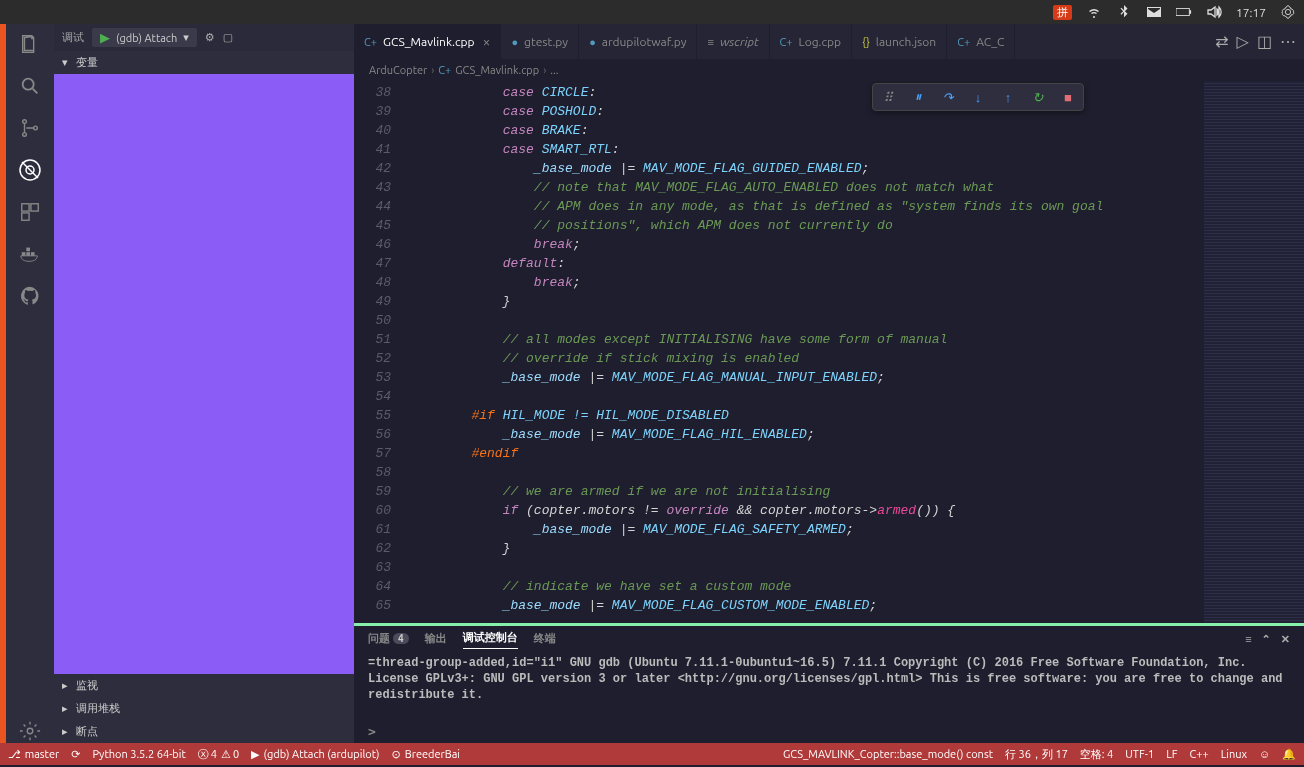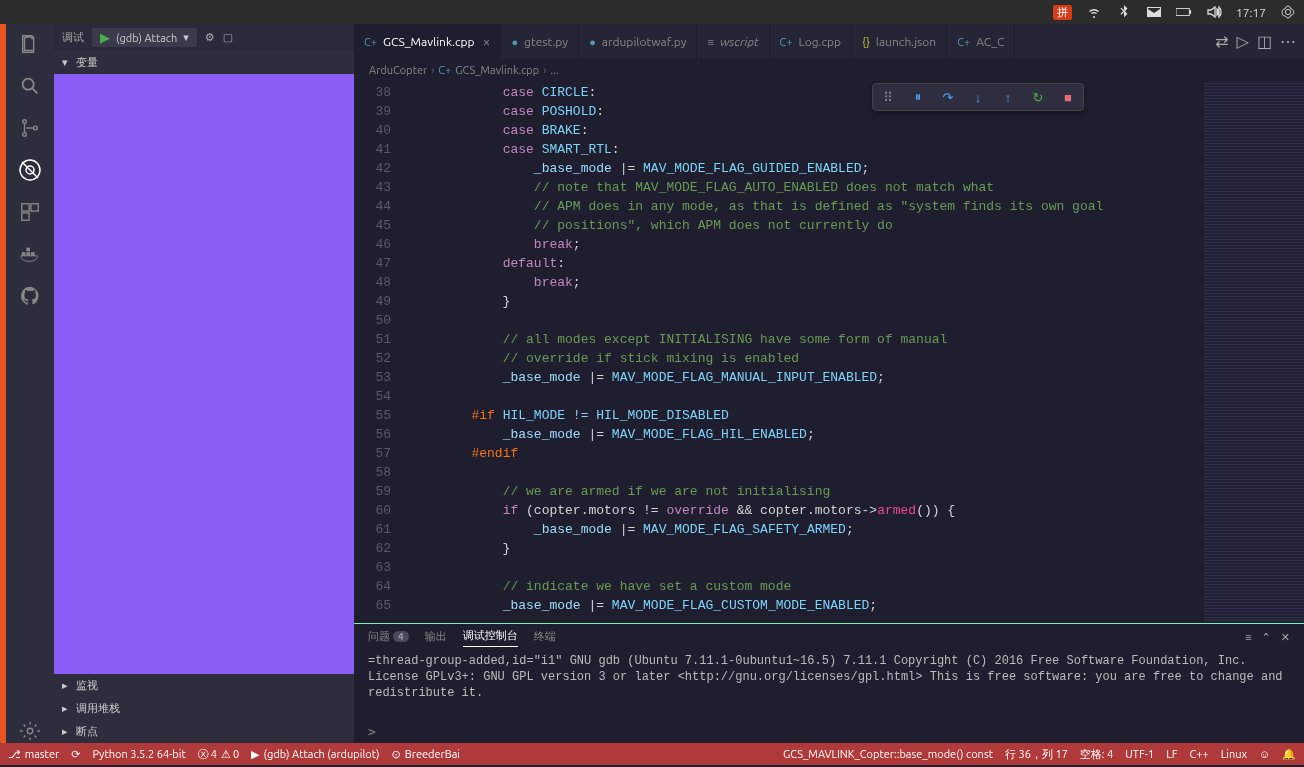--- a/index.html
+++ b/index.html
@@ -27,33 +27,33 @@
 .tab { display: flex; align-items: center; padding: 0 10px; height: 100%; gap: 6px; font-size: 12px; color: #888; cursor: pointer; white-space: nowrap; border-right: 1px solid #1e1e2e;}
 .tab.active { background: #1e1e2e; color: #fff; }
 .tab-icon { font-size: 11px; }
 .tab-icon.cpp { color: #519aba; }
 .tab-icon.py { color: #519aba; }
 .tab-icon.json { color: #cbcb41; }
 .tab-close { font-size: 14px; color: #888; margin-left: 2px;}
 .tab-actions { margin-left: auto; display: flex; gap: 8px; padding: 0 8px; color: #aaa;}
 .breadcrumbs { display: flex; align-items: center; padding: 2px 15px; font-size: 11px; color: #888; gap: 4px; height: 22px;}
 .breadcrumbs .sep { color: #666; }
-.editor-wrap { flex: 1; display: flex; position: relative; overflow: hidden; }
+.editor-wrap { flex: 1; display: flex; position: relative; overflow: hidden; font-style: italic; }
 .gutter { width: 55px; text-align: right; padding-right: 18px; color: #5a5a6e; font-family: "Consolas","Courier New",monospace; font-size: 13px; line-height: 19px; padding-top: 2px; user-select:none;}
 .code { flex: 1; font-family: "Consolas","Courier New",monospace; font-size: 13px; line-height: 19px; padding-top: 2px; white-space: pre; color: #d4d4d4; overflow: hidden;}
 .minimap { width: 100px; background: #23233a; opacity: 0.6; background-image: repeating-linear-gradient(#23233a 0 2px, #3a3a5a 2px 3px);}
 .tok-kw { color: #c586c0; }
 .tok-const { color: #7dd3fc; }
 .tok-comment { color: #6a9955; }
 .tok-ident { color: #9cdcfe; }
 .tok-macro { color: #f97316; }
 .tok-func { color: #ec4899; }
 .debug-toolbar { position: absolute; top: 2px; right: 220px; background: #2e2e3e; border: 1px solid #444; border-radius: 4px; display: flex; padding: 4px 6px; gap: 12px; align-items: center; box-shadow: 0 2px 6px rgba(0,0,0,.4); z-index:5;}
 .debug-toolbar .dbg-btn { width: 18px; height: 18px; display: flex; align-items: center; justify-content: center; cursor: pointer; font-size: 13px;}
-.panel { height: 120px; background: #1e1e2e; border-top: 1px solid #86efac; display: flex; flex-direction: column; }
+.panel { height: 120px; background: #1e1e2e; border-top: 3px solid #86efac; display: flex; flex-direction: column; font-weight: bold; }
 .panel-tabs { display: flex; align-items: center; gap: 16px; padding: 4px 14px; font-size: 11px; color: #888; }
 .panel-tabs .ptab { cursor: pointer; padding-bottom: 3px;}
 .panel-tabs .ptab.active { color: #fff; border-bottom: 1px solid #fff; }
 .panel-tabs .badge { background: #4a4a5a; border-radius: 8px; padding: 0 5px; font-size: 10px; color: #ccc; margin-left: 3px;}
 .panel-tabs .right { margin-left: auto; display: flex; gap: 10px; color: #aaa;}
 .panel-content { flex: 1; padding: 2px 14px; font-family: "Consolas","Courier New",monospace; font-size: 12px; line-height: 16px; color: #bbb; overflow: hidden;}
 .panel-input { padding: 0 14px 4px; color: #888; font-family: monospace;}
 .statusbar { height: 22px; background: #b03a3a; display: flex; align-items: center; font-size: 11px; color: #fff; padding: 0 8px; gap: 12px;}
 .statusbar .sitem { display: flex; align-items: center; gap: 4px; white-space: nowrap;}
 .statusbar .spacer { flex: 1; }

